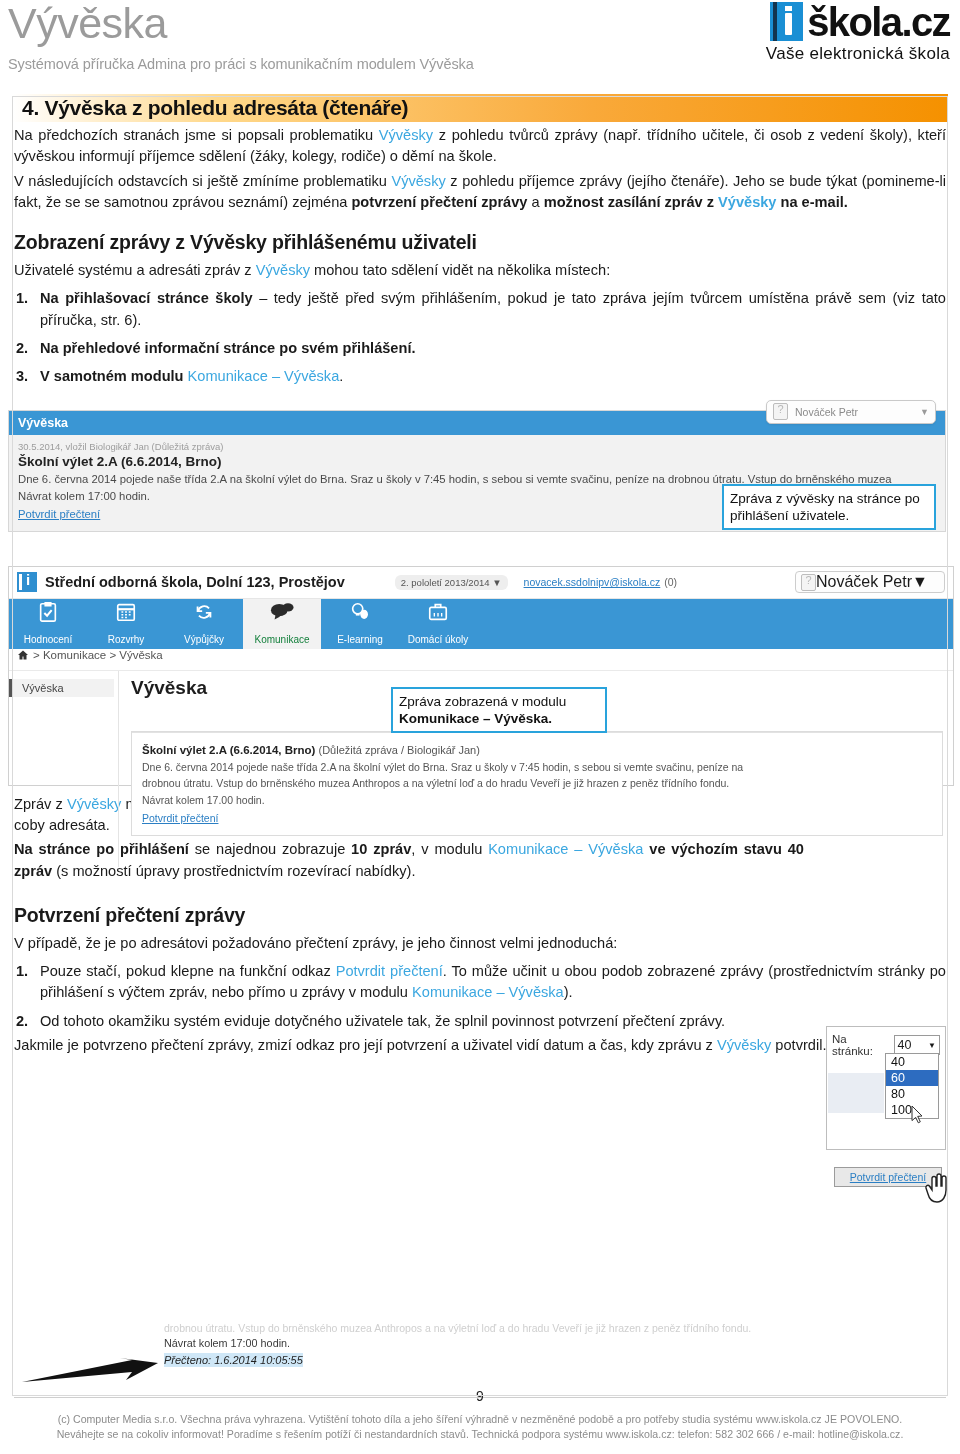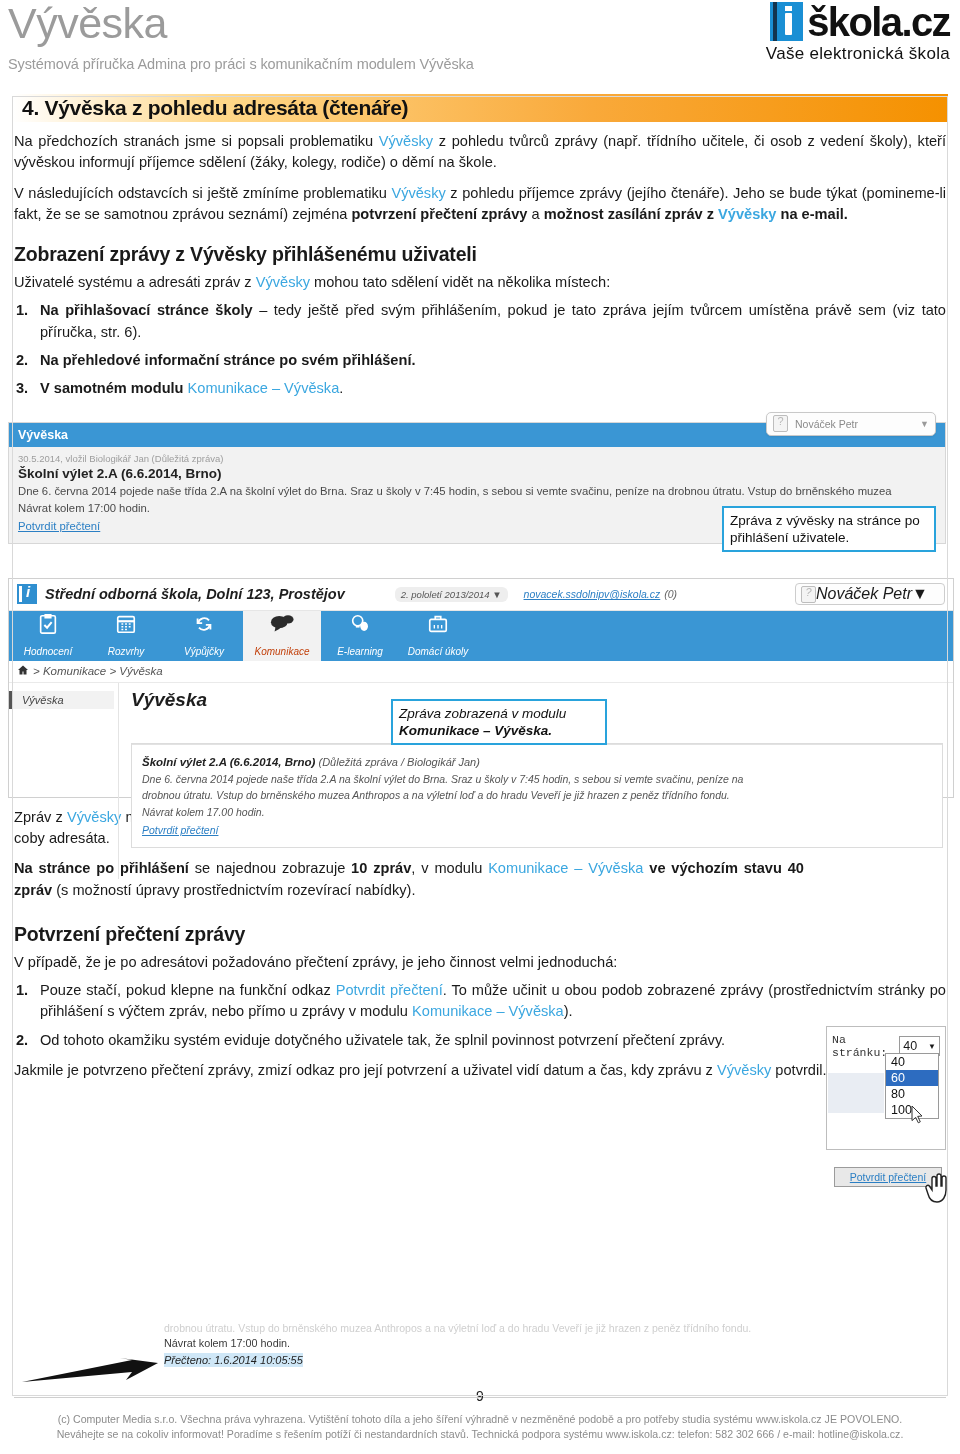--- a/index.html
+++ b/index.html
@@ -58,21 +58,21 @@
     display:flex; align-items:center;
   }
   .section-bar h1{
     margin:0; padding-left:10px; font-size:21px; font-weight:bold;
     color:#111; letter-spacing:-0.3px;
   }
 
   
   .content { padding: 0 14px; }
   p.para{
-    margin: 9px 0 0 0;
+    margin: 3px 0 0 0;
     font-size: 14.6px;
     line-height: 1.46;
     color:#1a1a1a;
     text-align: justify;
   }
   .lnk{ color:#3ba7e0; }
   .bold{ font-weight:bold; }
   h2.sub{
     font-size:19.5px; font-weight:bold; margin: 18px 0 6px 0; letter-spacing:-0.2px;
   }
@@ -121,21 +121,21 @@
   .vyv-link{ font-size:11.3px; color:#2b7fc4; text-decoration:underline; margin-top:3px; display:inline-block;}
 
   .callout{
     position:absolute; background:#fff; border:2px solid #29a3dc;
     font-size:13.5px; line-height:1.28; padding:4px 6px; color:#111; z-index:8;
   }
 
   
   .shot2{
     position:relative; margin: 16px 6px 0 8px; height:220px;
-    border:1px solid #d0d0d0; background:#fff;font-style:italic;
+    border:1px solid #d0d0d0; background:#fff;
   }
   .s2-topbar{
     height:32px; background:#fff; display:flex; align-items:center;
     padding:0 8px; border-bottom:1px solid #e6e6e6; position:relative;
   }
   .s2-logo{
     width:20px; height:20px; background:#2f8fd0; position:relative; flex:0 0 auto;
     margin-right:8px;
   }
   .s2-logo::before{content:""; position:absolute; left:2px; top:2px; width:3px; height:16px; background:#fff;}
@@ -150,26 +150,26 @@
   .s2-userchip{
     margin-left:auto; width:150px; height:22px; border:1px solid #cdcdcd; border-radius:4px;
     background:#fdfdfd; display:flex; align-items:center; padding:0 5px;
   }
 
   .s2-nav{ height:50px; background:#3a96d4; display:flex; align-items:stretch; }
   .navitem{
     width:78px; display:flex; flex-direction:column; align-items:center;
     justify-content:flex-end; padding-bottom:4px; color:#fff;
   }
-  .navitem.active{ background:#f2f2f2; color:#c2410c; }
+  .navitem.active{ background:#f2f2f2; color:#15803d; }
   .navitem .nlabel{ font-size:10px; margin-top:10px; }
   .navicon{ height:24px; display:flex; align-items:center; }
 
   .s2-crumb{
-    height:22px; display:flex; align-items:center; padding:0 8px;
+    height:22px; display:flex; padding:0 8px;
     font-size:11.5px; color:#555; border-bottom:1px solid #eaeaea;
   }
   .s2-main{ display:flex; height:196px; }
   .s2-side{ width:110px; border-right:1px solid #e4e4e4; padding-top:8px; }
   .s2-side-item{
     font-size:11px; color:#444; padding:3px 8px 3px 10px;
     background:#f2f2f2; border-left:3px solid #555; margin-right:4px;
   }
   .s2-content{ flex:1; padding:6px 10px 0 12px; position:relative; }
   .s2-h{ font-size:19px; font-weight:bold; color:#1d1d1d; margin:0 0 6px 0; }
@@ -190,21 +190,21 @@
   .s2-msg-meta{ font-size:11px; font-weight:normal; color:#555; }
   .s2-msg-text{ font-size:10.5px; color:#555; line-height:1.3; margin-top:3px; }
   .s2-msg-link{ font-size:10.5px; color:#2b7fc4; text-decoration:underline; margin-top:4px; display:inline-block; }
 
   
   .dd-widget{
     position:absolute; right:14px; top:1026px; width:120px; height:124px;
     border:1px solid #bdbdbd; background:#fff;
   }
   .dd-row{ display:flex; align-items:center; padding:6px 5px 0 5px; }
-  .dd-label{ font-size:11.5px; color:#333;font-family:Liberation Mono, monospace; }
+  .dd-label{ font-size:11.5px; color:#333; }
   .dd-select{
     margin-left:5px; width:48px; height:20px; border:1px solid #9a9a9a;
     background:#fff; display:flex; align-items:center; justify-content:space-between;
     padding:0 3px; font-size:12.5px;
   }
   .dd-list{
     position:absolute; left:58px; top:26px; width:54px;
     border:1px solid #9a9a9a; background:#fff;
   }
   .dd-opt{ font-size:12.5px; padding:1px 5px; color:#111; }
@@ -317,21 +317,21 @@
     <div class="vyv-head">Vývěska</div>
     <div class="vyv-body">
       <div class="vyv-meta">30.5.2014, vložil Biologikář Jan (Důležitá zpráva)</div>
       <div class="vyv-subject">Školní výlet 2.A (6.6.2014, Brno)</div>
       <div class="vyv-text">Dne 6. června 2014 pojede naše třída 2.A na školní výlet do Brna. Sraz u školy v 7:45 hodin, s sebou si vemte svačinu, peníze na drobnou útratu. Vstup do brněnského muzea</div>
       <div class="vyv-text">Návrat kolem 17:00 hodin.</div>
       <a class="vyv-link">Potvrdit přečtení</a>
     </div>
   </div>
 
-  <div class="callout" style="right:18px; top:94px; width:214px;">Zpráva z vývěsky na stránce po přihlášení uživatele.</div>
+  <div class="callout" style="right:18px; top:84px; width:214px;">Zpráva z vývěsky na stránce po přihlášení uživatele.</div>
 </div>
 
 <div class="shot2">
 
   <div class="s2-topbar">
     <span class="s2-logo"></span>
     <span class="s2-schoolname">Střední odborná škola, Dolní 123, Prostějov</span>
     <span class="s2-term">
       <span>2. pololetí 2013/2014</span>
       <span>▼</span>

